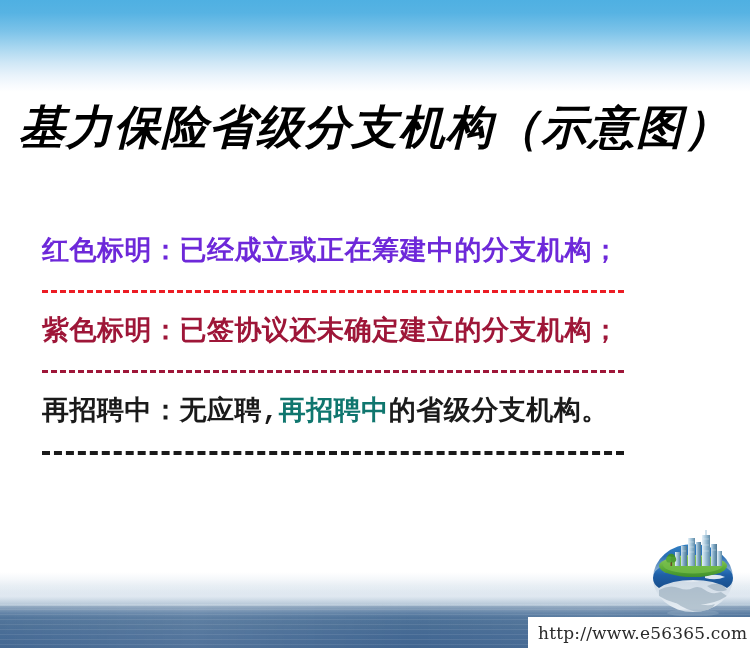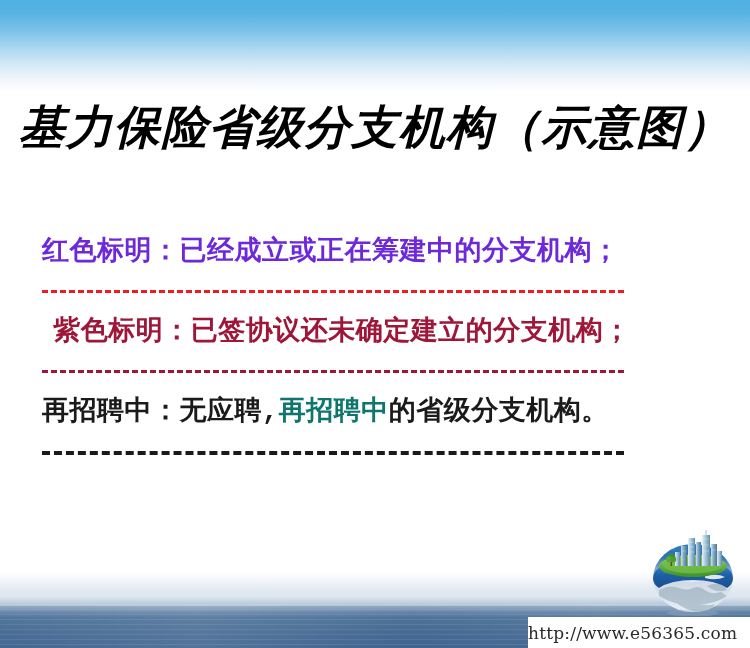--- a/index.html
+++ b/index.html
@@ -120,21 +120,21 @@
   .legend-row {
     font-size: 27px;
     font-weight: 700;
     line-height: 1;
     white-space: nowrap;
     letter-spacing: .5px;
   }
   .legend-row .lead { letter-spacing: .5px; }
 
   .row-red    { color: #6d28d9; margin-bottom: 27px; }
-  .row-purple { color: #9e1638; margin-bottom: 27px; text-align: center; }
+  .row-purple { color: #9e1638; margin-bottom: 27px; }
   .row-black  { color: #1a1a1a; margin-bottom: 25px; }
 
   .row-black .faded { color: #0f766e; font-weight: 600; }
   .row-black .halfcomma { font-family: Liberation Mono, monospace; }
 
   .divider {
     height: 0;
     margin-bottom: 23px;
   }
   .divider-red {
@@ -164,20 +164,21 @@
   
   .url-plaque {
     position: absolute;
     left: 528px;
     top: 617px;
     width: 222px;
     height: 31px;
     background: #ffffff;
     display: flex;
     align-items: center;
+    padding-left: 10px;
   }
   .url-text {
     font-family: "DejaVu Serif", "Liberation Serif", serif;
     font-size: 17px;
     color: #2a2a2a;
     letter-spacing: 0.2px;
     white-space: nowrap;
   }
 </style>
 </head>

